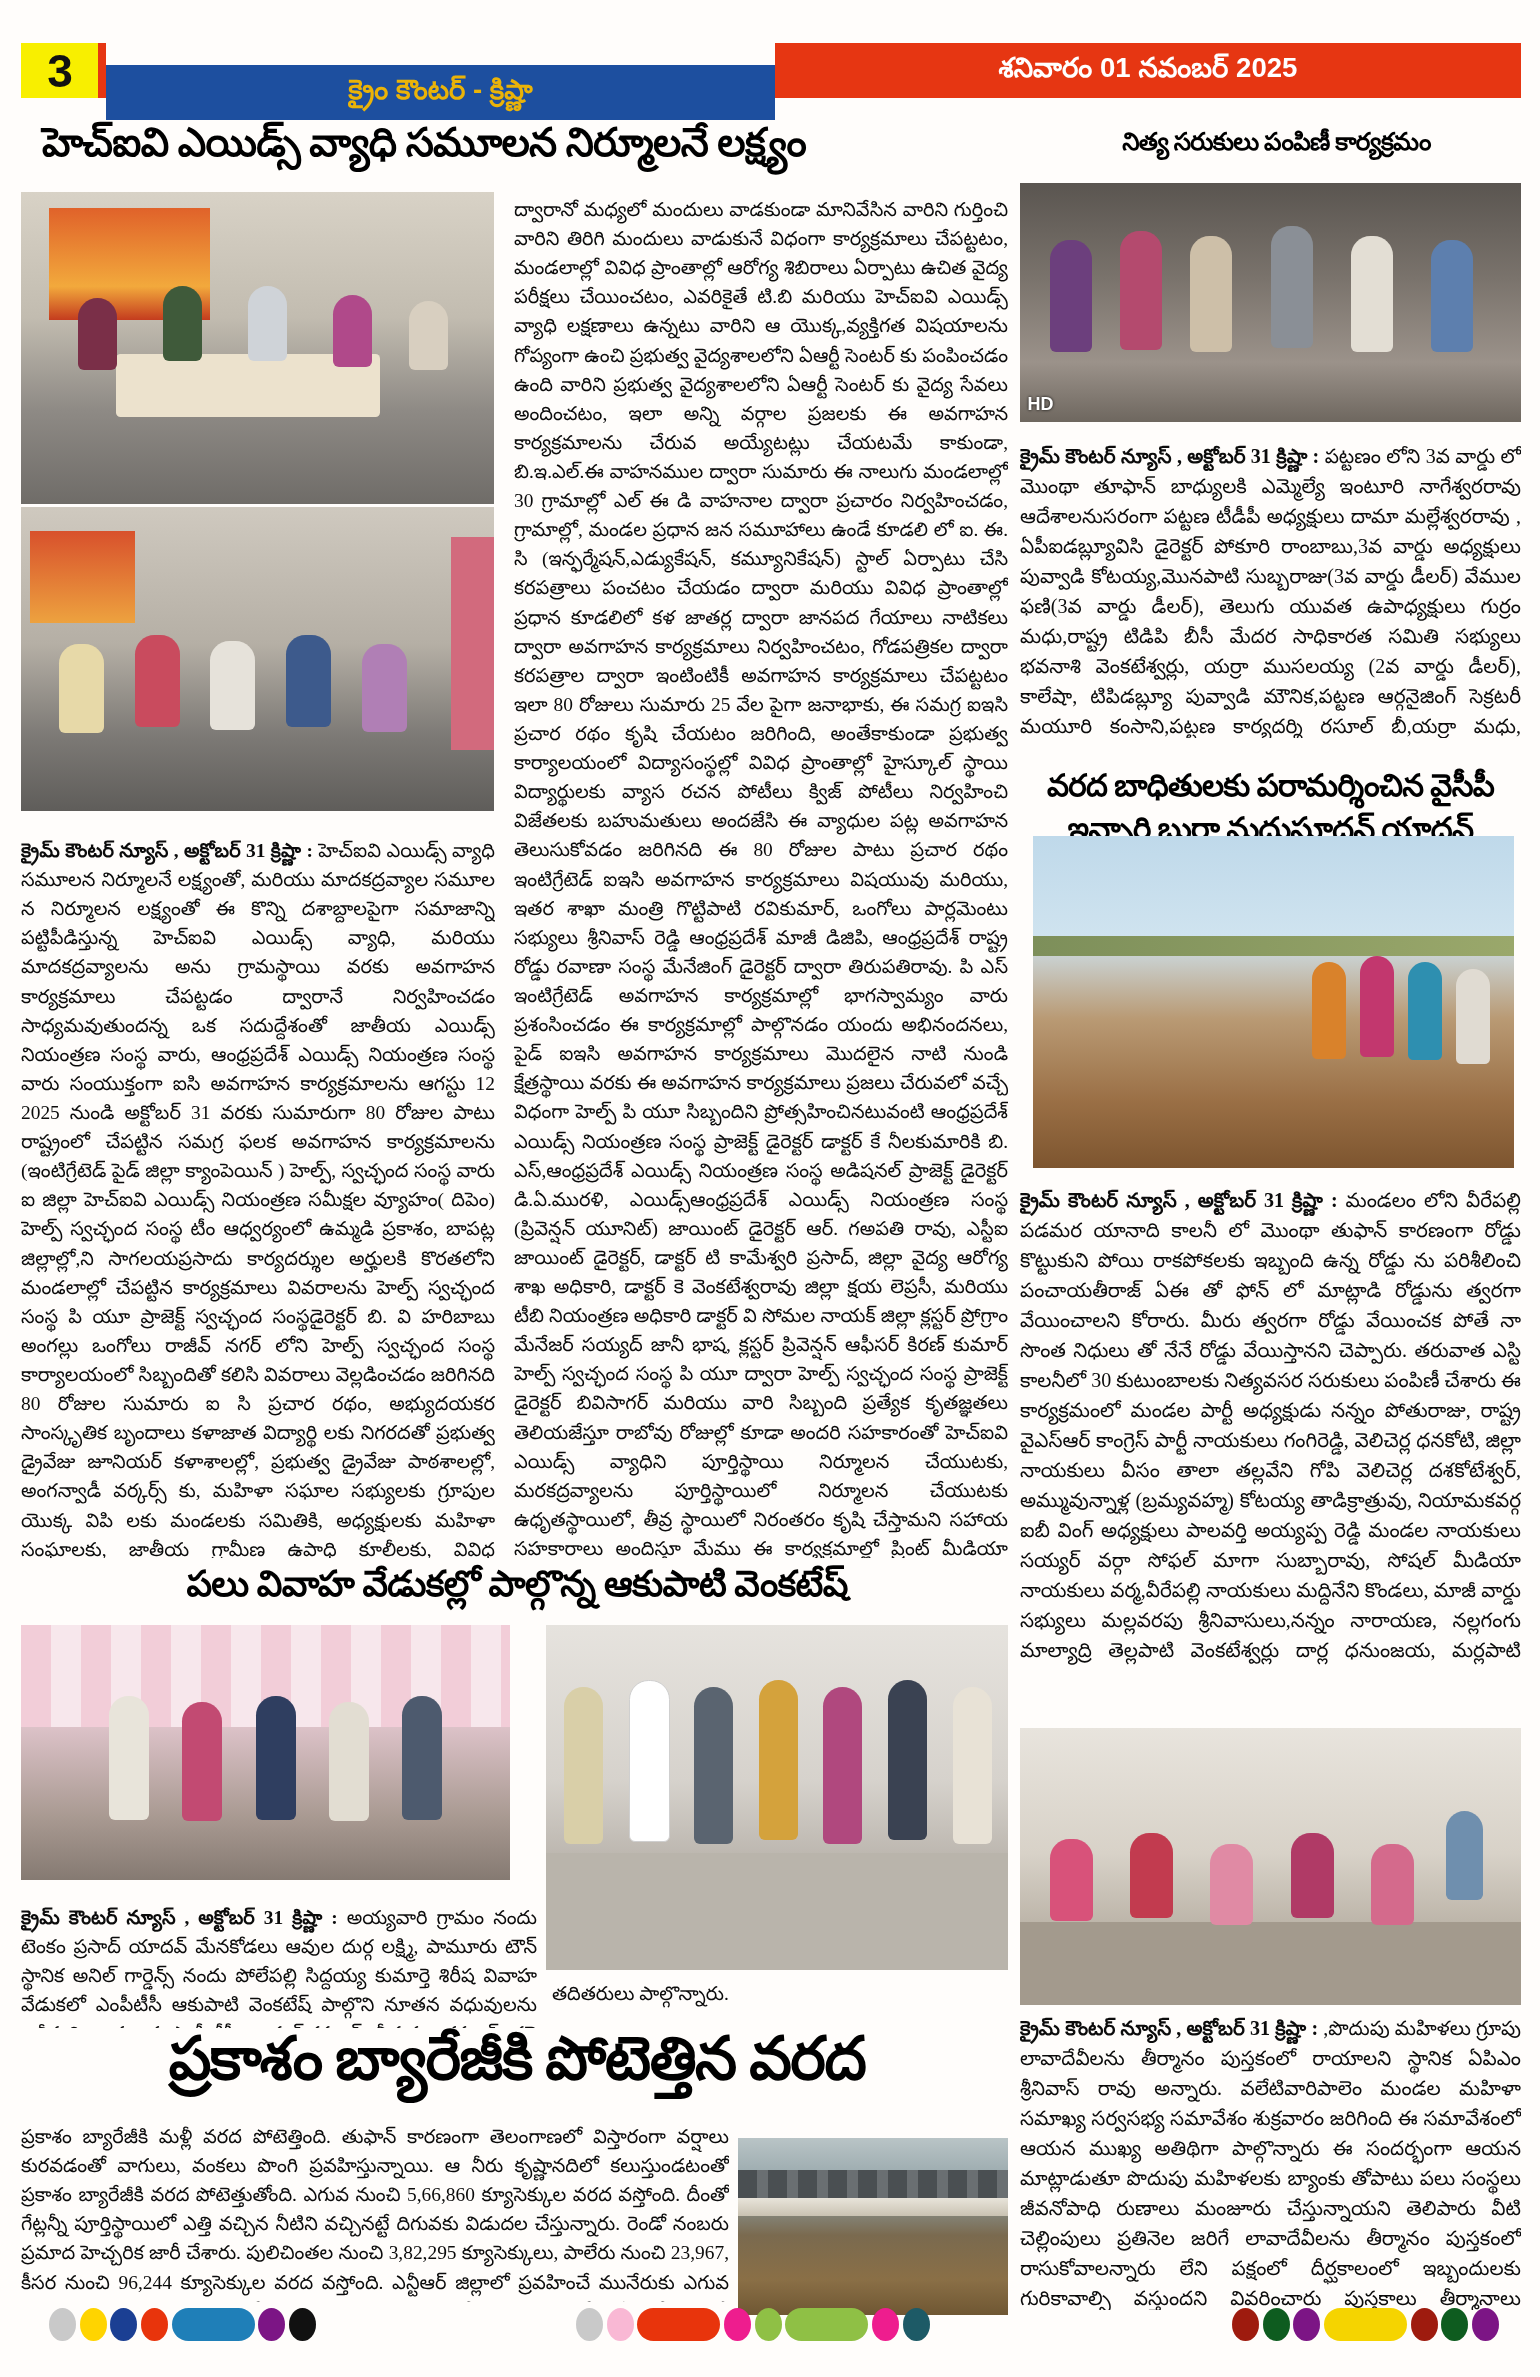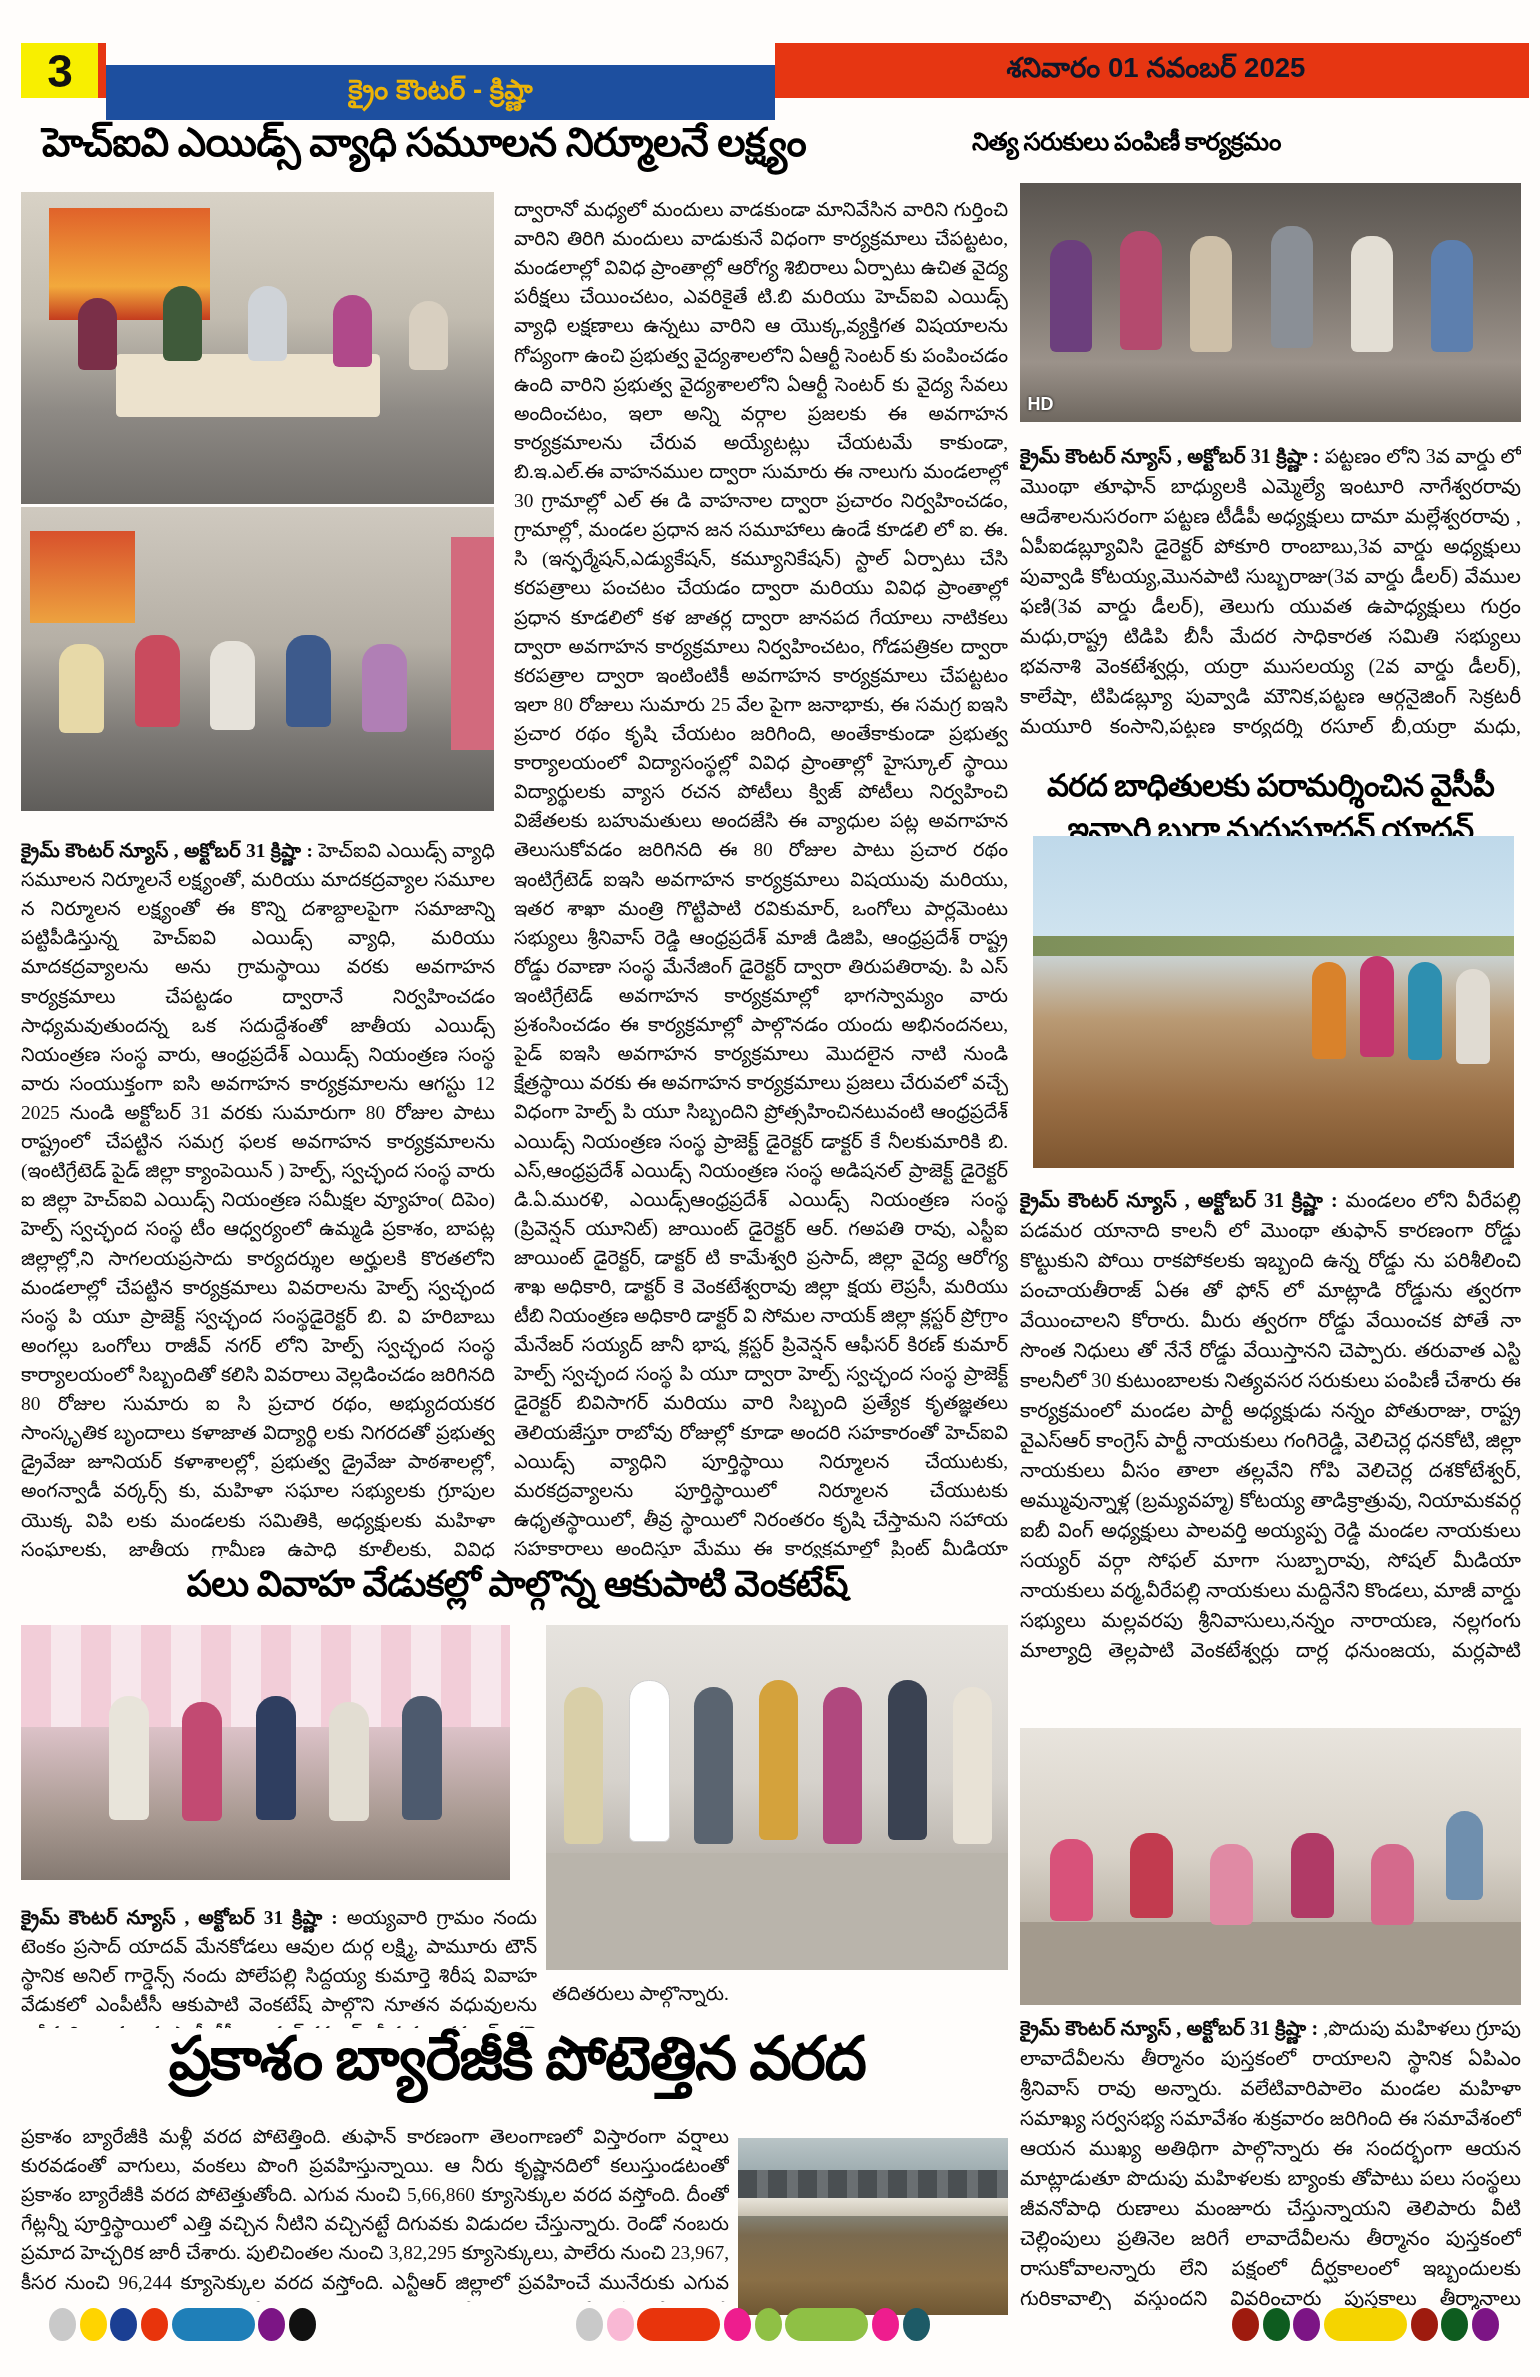--- a/index.html
+++ b/index.html
@@ -5,26 +5,26 @@
   html,body{margin:0;padding:0;background:#ffffff;}
   #page{position:relative;width:1541px;height:2377px;background:#fffdfb;overflow:hidden;
         font-family:"Liberation Serif","DejaVu Serif",serif;color:#0b0b0b;}
   
   .hdr-box{position:absolute;top:43px;height:55px;display:flex;align-items:center;justify-content:center;}
   #pageno{left:21px;width:78px;background:#f8ef00;font-family:"Liberation Sans",sans-serif;
           font-weight:bold;font-size:46px;color:#111;}
   #hdr-redstrip{left:98px;width:7.5px;background:#e63612;position:absolute;top:43px;height:55px;}
   #masthead{left:106px;width:669px;background:#1d4f9f;color:#eab308;font-weight:bold;font-size:27.6px;
             font-family:"Liberation Sans",sans-serif;margin-top:22px;}
-  #dateband{left:775px;width:746px;background:#e63612;color:#0f172a;font-weight:bold;font-size:27.6px;
-            font-family:"Liberation Sans",sans-serif;padding-left:8px;}
+  #dateband{left:775px;width:746px;background:#e63612;color:#ffffff;font-weight:bold;font-size:27.6px;
+            font-family:"Liberation Sans",sans-serif;}
   
   .headline{position:absolute;font-weight:bold;color:#000;line-height:1.12;letter-spacing:-0.7px;}
   #hl-hiv{left:21px;top:121px;width:992px;font-size:40px;text-align:left;margin-left:21px;}
-  #hl-groc{left:972px;top:128px;width:501px;font-size:24.6px;}
+  #hl-groc{left:1026px;top:128px;width:501px;font-size:24.6px;text-align:center;}
   #hl-relief{left:1020px;top:764px;width:501px;font-size:31px;text-align:center;line-height:1.4;}
   #hl-books{left:1020px;top:1674px;width:501px;font-size:31px;text-align:center;}
   #hl-wed{left:21px;top:1564px;width:992px;font-size:36px;text-align:center;}
   #hl-barrage{left:21px;top:2026px;width:992px;font-size:60px;text-align:center;letter-spacing:-1.5px;}
   
   .body-col{position:absolute;font-size:19.4px;line-height:1.5;text-align:justify;overflow:hidden;}
   .byline{font-weight:bold;}
   #hiv-c1{left:21px;top:836px;width:474px;height:722px;}
   #hiv-c2{left:514px;top:195px;width:494px;height:1363px;}
   #groc-b{left:1020px;top:441px;width:501px;height:297px;font-size:20px;}

